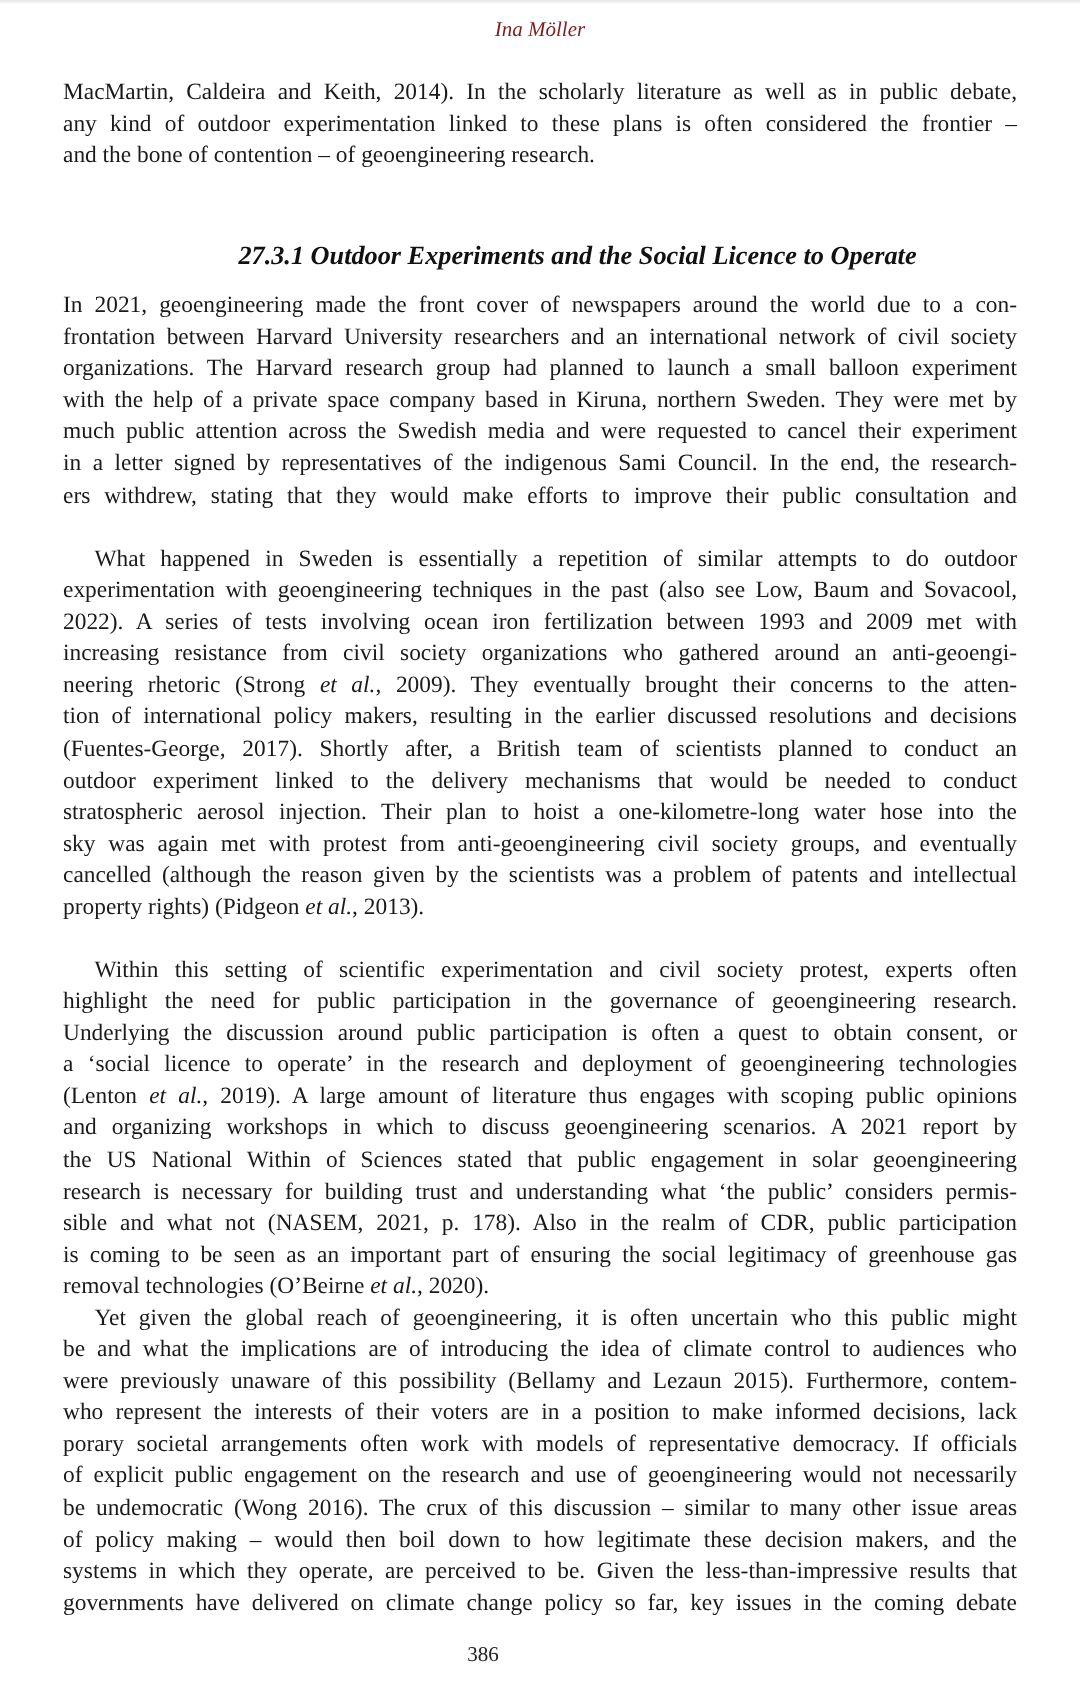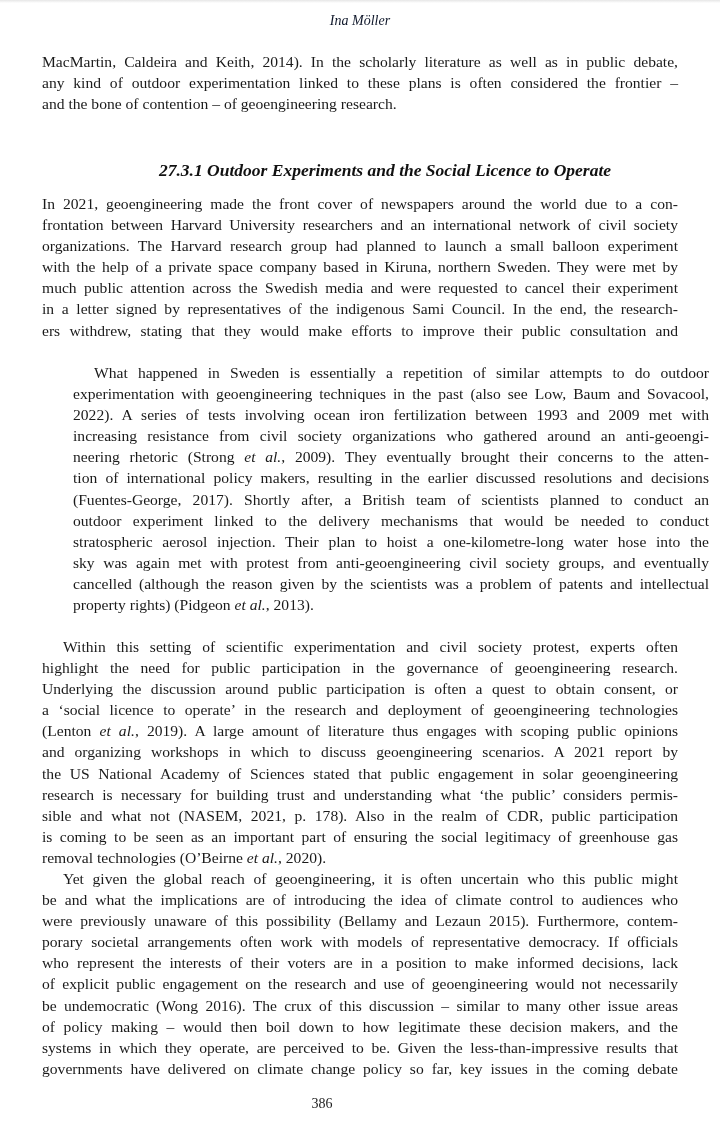--- a/index.html
+++ b/index.html
@@ -22,21 +22,21 @@
       background: linear-gradient(#e6e6e6, #ffffff);
     }
     .running-head {
       position: absolute;
       top: 13px;
       left: 0;
       width: 720px;
       text-align: center;
       font-style: italic;
       font-size: 14px;
-      color: #0f172a;
+      color: #7f1d1d;
     }
     .block {
       position: absolute;
       left: 42px;
       width: 636px;
       font-size: 15.6px;
       line-height: 21.1px;
     }
     .line {
       display: block;
@@ -93,21 +93,21 @@
 <div class="block" style="top:193px;">
   <span class="line">In 2021, geoengineering made the front cover of newspapers around the world due to a con-</span>
   <span class="line">frontation between Harvard University researchers and an international network of civil society</span>
   <span class="line">organizations. The Harvard research group had planned to launch a small balloon experiment</span>
   <span class="line">with the help of a private space company based in Kiruna, northern Sweden. They were met by</span>
   <span class="line">much public attention across the Swedish media and were requested to cancel their experiment</span>
   <span class="line">in a letter signed by representatives of the indigenous Sami Council. In the end, the research-</span>
   <span class="line">ers withdrew, stating that they would make efforts to improve their public consultation and</span>
 </div>
 
-<div class="block" style="top:362px;margin-left:31px;">
+<div class="block" style="top:362px;">
   <span class="line indent">What happened in Sweden is essentially a repetition of similar attempts to do outdoor</span>
   <span class="line">experimentation with geoengineering techniques in the past (also see Low, Baum and Sovacool,</span>
   <span class="line">2022). A series of tests involving ocean iron fertilization between 1993 and 2009 met with</span>
   <span class="line">increasing resistance from civil society organizations who gathered around an anti-geoengi-</span>
   <span class="line">neering rhetoric (Strong <em>et al.</em>, 2009). They eventually brought their concerns to the atten-</span>
   <span class="line">tion of international policy makers, resulting in the earlier discussed resolutions and decisions</span>
   <span class="line">(Fuentes-George, 2017). Shortly after, a British team of scientists planned to conduct an</span>
   <span class="line">outdoor experiment linked to the delivery mechanisms that would be needed to conduct</span>
   <span class="line">stratospheric aerosol injection. Their plan to hoist a one-kilometre-long water hose into the</span>
   <span class="line">sky was again met with protest from anti-geoengineering civil society groups, and eventually</span>
@@ -115,33 +115,33 @@
   <span class="line last">property rights) (Pidgeon <em>et al.</em>, 2013).</span>
 </div>
 
 <div class="block" style="top:636px;">
   <span class="line indent">Within this setting of scientific experimentation and civil society protest, experts often</span>
   <span class="line">highlight the need for public participation in the governance of geoengineering research.</span>
   <span class="line">Underlying the discussion around public participation is often a quest to obtain consent, or</span>
   <span class="line">a ‘social licence to operate’ in the research and deployment of geoengineering technologies</span>
   <span class="line">(Lenton <em>et al.</em>, 2019). A large amount of literature thus engages with scoping public opinions</span>
   <span class="line">and organizing workshops in which to discuss geoengineering scenarios. A 2021 report by</span>
-  <span class="line">the US National Academy of Sciences stated that public engagement in solar geoengineering</span>
+  <span class="line">the US National Within of Sciences stated that public engagement in solar geoengineering</span>
   <span class="line">research is necessary for building trust and understanding what ‘the public’ considers permis-</span>
   <span class="line">sible and what not (NASEM, 2021, p. 178). Also in the realm of CDR, public participation</span>
   <span class="line">is coming to be seen as an important part of ensuring the social legitimacy of greenhouse gas</span>
   <span class="line last">removal technologies (O’Beirne <em>et al.</em>, 2020).</span>
 </div>
 
 <div class="block" style="top:868px;">
   <span class="line indent">Yet given the global reach of geoengineering, it is often uncertain who this public might</span>
   <span class="line">be and what the implications are of introducing the idea of climate control to audiences who</span>
   <span class="line">were previously unaware of this possibility (Bellamy and Lezaun 2015). Furthermore, contem-</span>
+  <span class="line">who represent the interests of their voters are in a position to make informed decisions, lack</span>
   <span class="line">porary societal arrangements often work with models of representative democracy. If officials</span>
-  <span class="line">who represent the interests of their voters are in a position to make informed decisions, lack</span>
   <span class="line">of explicit public engagement on the research and use of geoengineering would not necessarily</span>
   <span class="line">be undemocratic (Wong 2016). The crux of this discussion – similar to many other issue areas</span>
   <span class="line">of policy making – would then boil down to how legitimate these decision makers, and the</span>
   <span class="line">systems in which they operate, are perceived to be. Given the less-than-impressive results that</span>
   <span class="line">governments have delivered on climate change policy so far, key issues in the coming debate</span>
 </div>
 
 <div class="page-number">386</div>
 
 </body></html>

